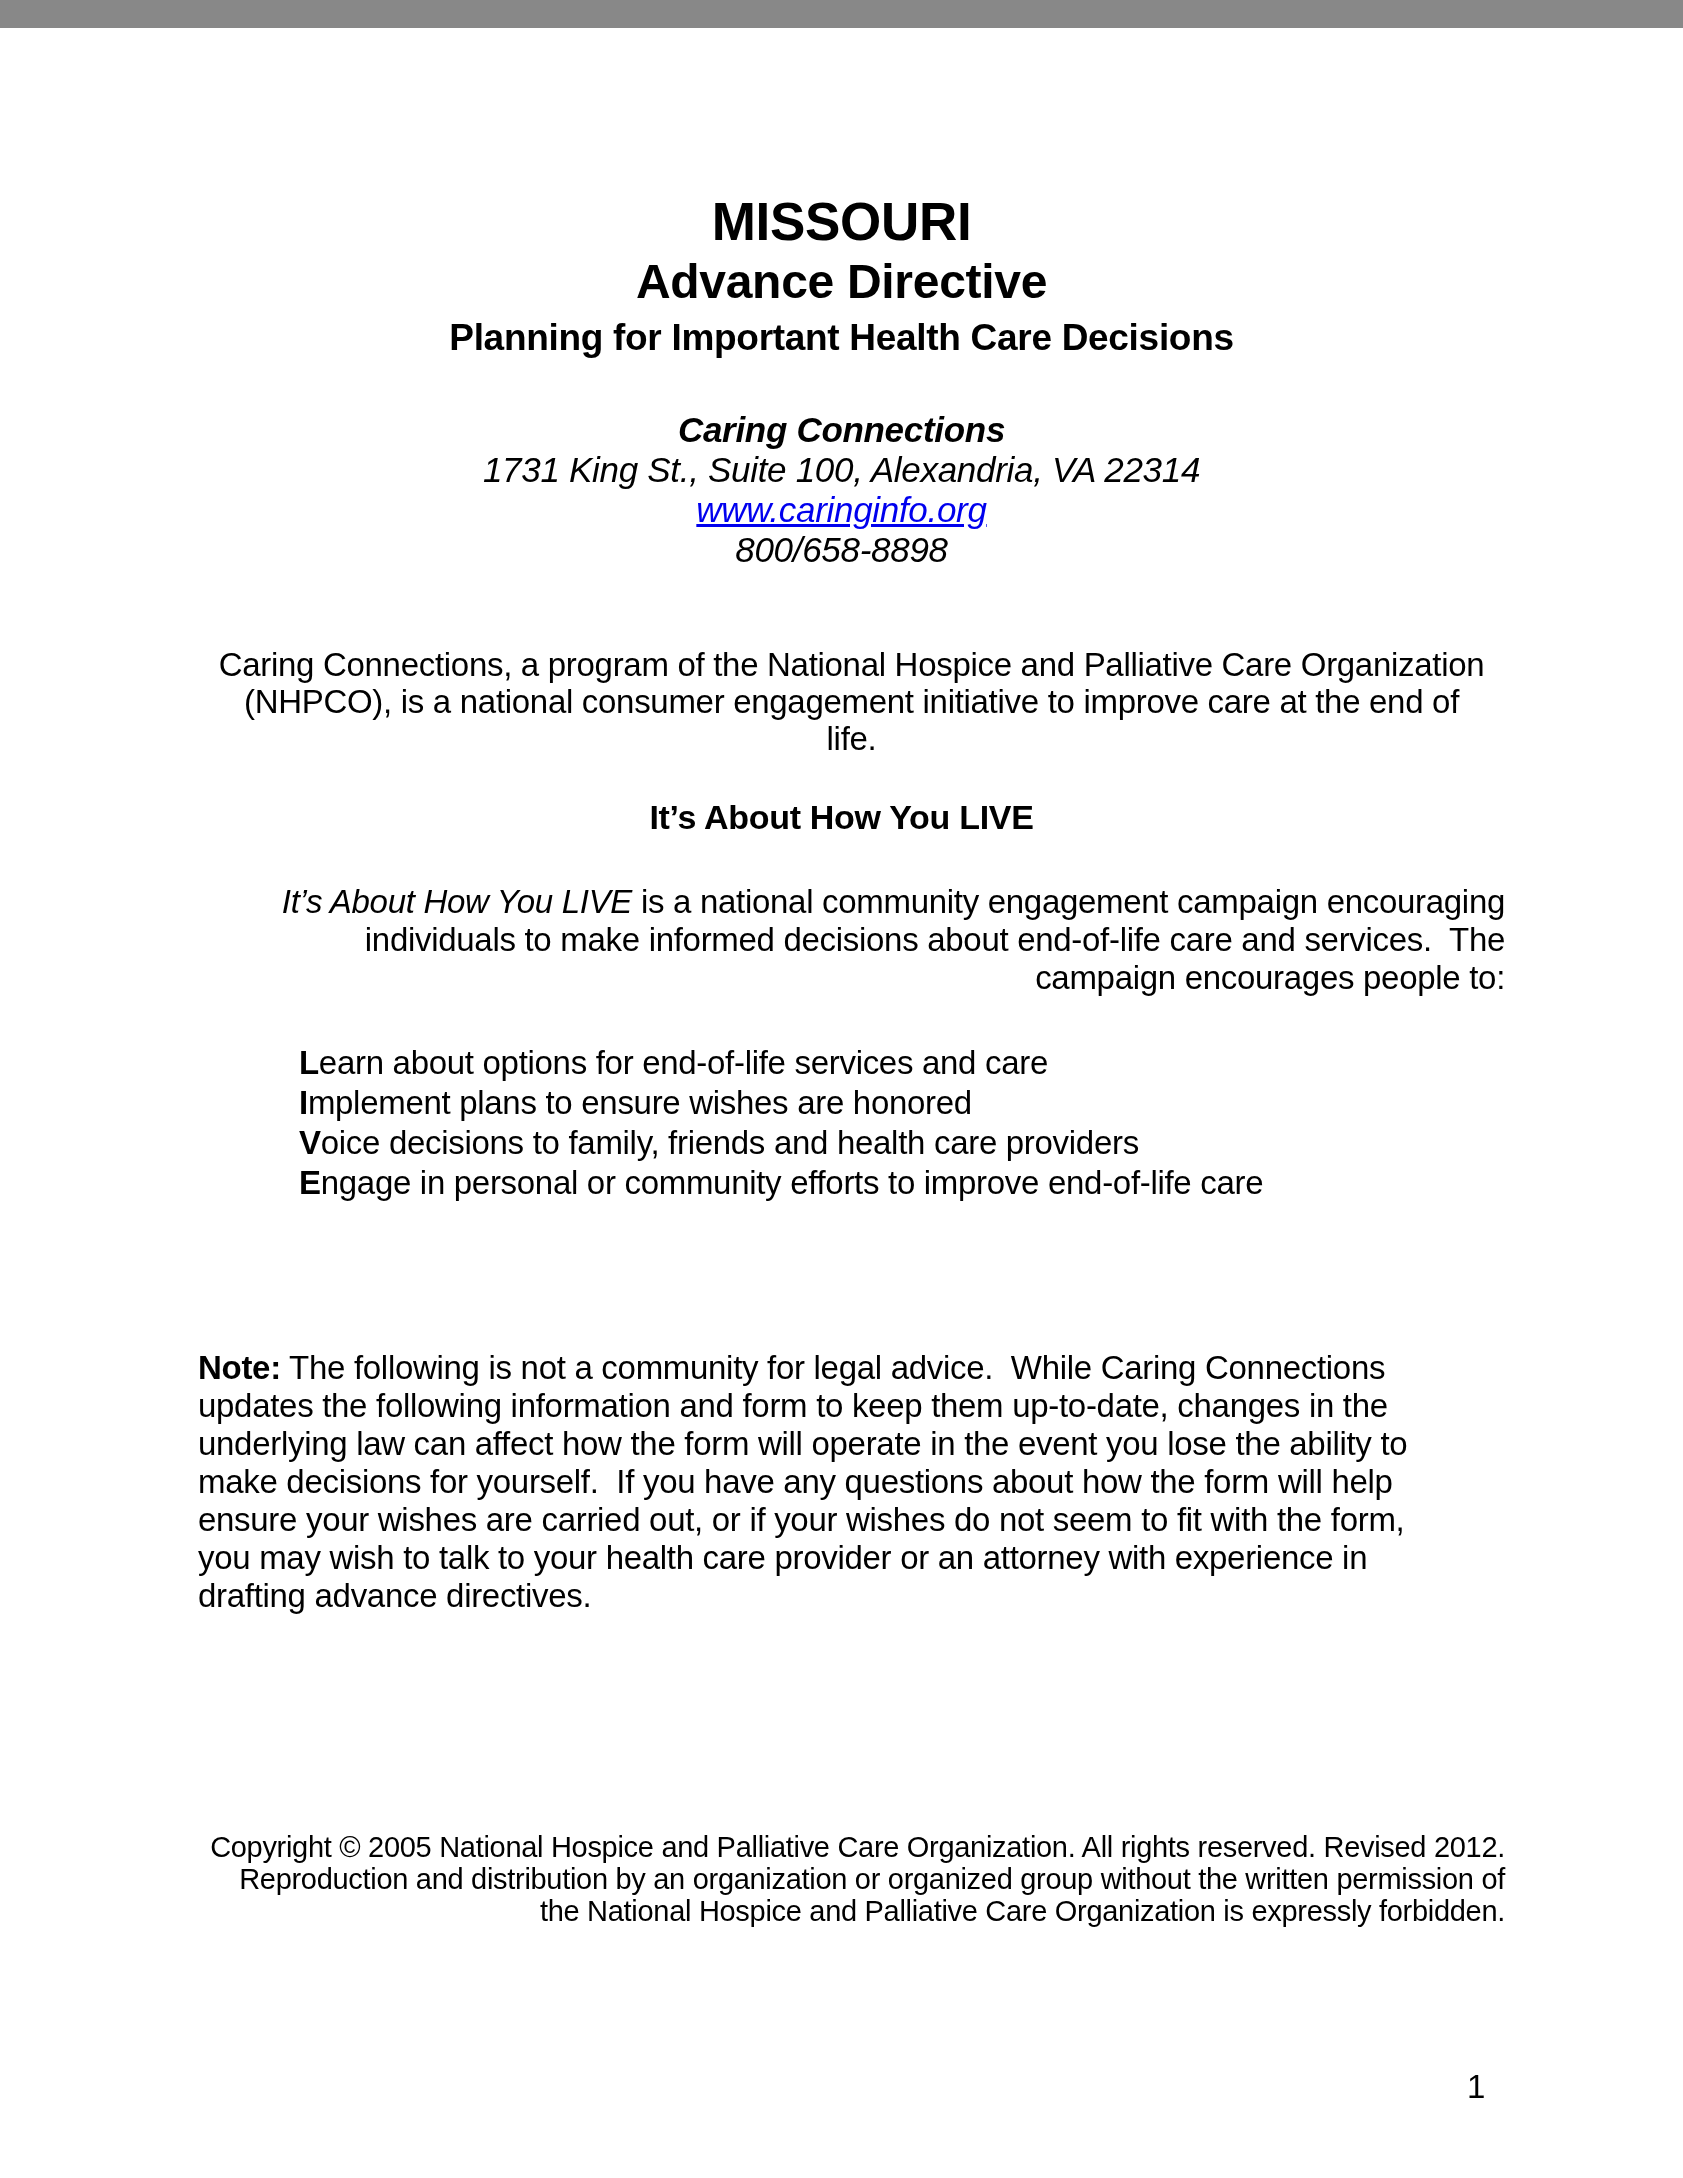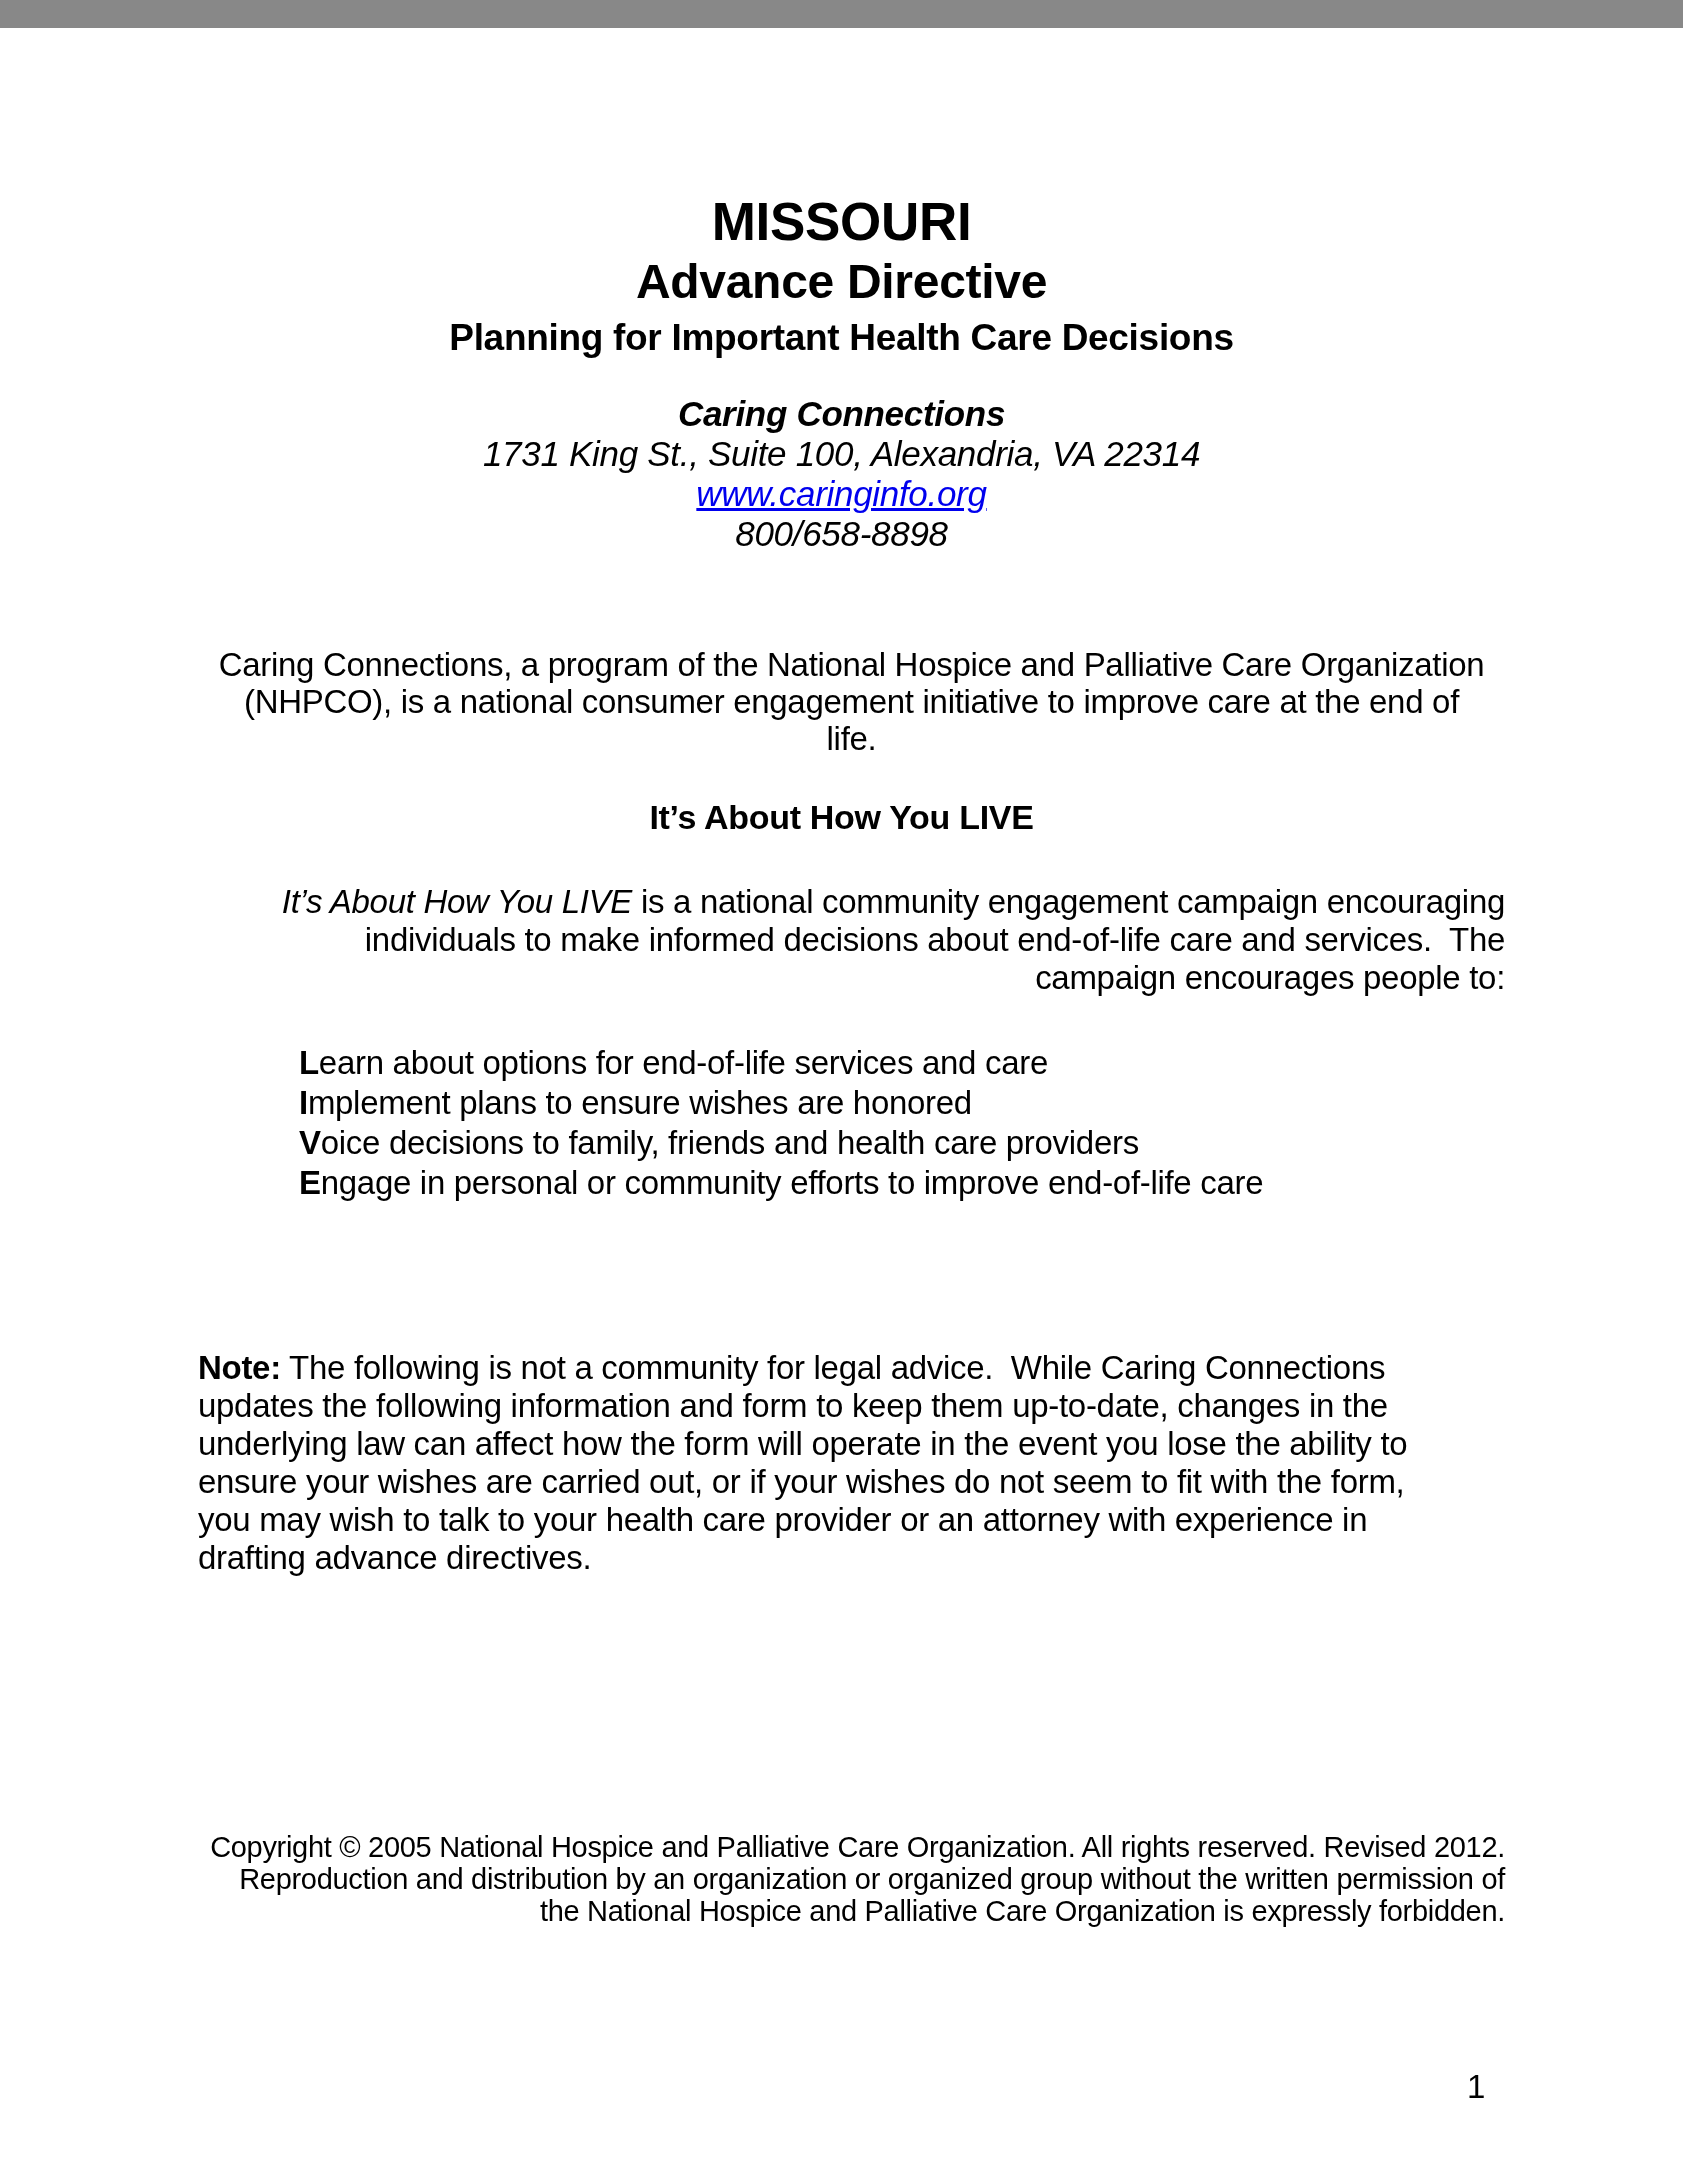--- a/index.html
+++ b/index.html
@@ -34,21 +34,21 @@
 </style>
 </head>
 <body>
 
 <div class="page">
 
   <div class="abs center-col t1" style="top:163px;">MISSOURI</div>
   <div class="abs center-col t2" style="top:226px;">Advance Directive</div>
   <div class="abs center-col t3" style="top:289px;">Planning for Important Health Care Decisions</div>
 
-  <div class="abs center-col org" style="top:366px;">
+  <div class="abs center-col org" style="top:382px;">
     <div class="line org-name">Caring Connections</div>
     <div class="line">1731 King St., Suite 100, Alexandria, VA 22314</div>
     <div class="line"><a href="#">www.caringinfo.org</a></div>
     <div class="line">800/658-8898</div>
   </div>
 
   <div class="abs left-col body-text" style="top:618px;text-align:center;">
     <div class="line">Caring Connections, a program of the National Hospice and Palliative Care Organization</div>
     <div class="line">(NHPCO), is a national consumer engagement initiative to improve care at the end of</div>
     <div class="line">life.</div>
@@ -66,20 +66,21 @@
     <div class="line"><span class="bold">L</span><span>earn about options for end-of-life services and care</span></div>
     <div class="line"><span class="bold">I</span><span>mplement plans to ensure wishes are honored</span></div>
     <div class="line"><span class="bold">V</span><span>oice decisions to family, friends and health care providers</span></div>
     <div class="line"><span class="bold">E</span><span>ngage in personal or community efforts to improve end-of-life care</span></div>
   </div>
 
   <div class="abs left-col body-text38" style="top:1321px;">
     <div class="line"><span class="bold">Note:</span><span> The following is not a community for legal advice.  While Caring Connections</span></div>
     <div class="line">updates the following information and form to keep them up-to-date, changes in the</div>
     <div class="line">underlying law can affect how the form will operate in the event you lose the ability to</div>
+    <div class="line">make decisions for yourself.  If you have any questions about how the form will help</div>
     <div class="line">ensure your wishes are carried out, or if your wishes do not seem to fit with the form,</div>
     <div class="line">you may wish to talk to your health care provider or an attorney with experience in</div>
     <div class="line">drafting advance directives.</div>
   </div>
 
   <div class="abs left-col footer-text" style="top:1803px;text-align:right;">
     <div class="line">Copyright © 2005 National Hospice and Palliative Care Organization. All rights reserved. Revised 2012.</div>
     <div class="line">Reproduction and distribution by an organization or organized group without the written permission of</div>
     <div class="line">the National Hospice and Palliative Care Organization is expressly forbidden.</div>
   </div>

